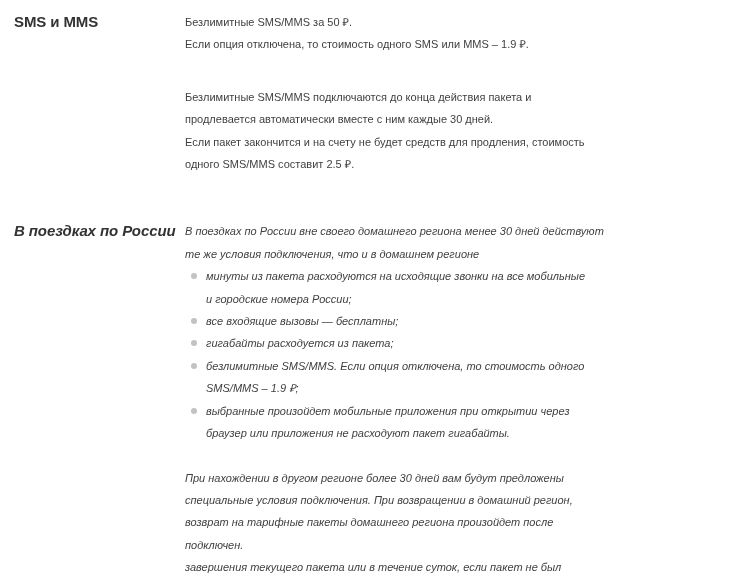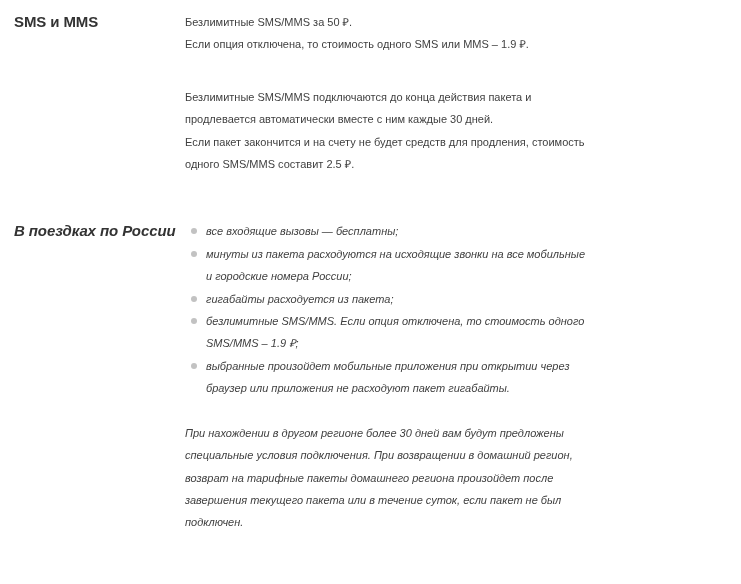--- a/index.html
+++ b/index.html
@@ -94,43 +94,47 @@
         <span class="line">продлевается автоматически вместе с ним каждые 30 дней.</span>
         <span class="line">Если пакет закончится и на счету не будет средств для продления, стоимость</span>
         <span class="line">одного SMS/MMS составит 2.5 ₽.</span>
       </p>
     </div>
   </section>
 
   <section class="row">
     <h3 class="label">В поездках по России</h3>
     <div class="content">
+      <p class="para">
+        <span class="line">В поездках по России вне своего домашнего региона менее 30 дней действуют</span>
+        <span class="line">те же условия подключения, что и в домашнем регионе</span>
+      </p>
       <ul class="bullets">
-        <li>
-          <span class="line">все входящие вызовы — бесплатны;</span>
-        </li>
         <li>
           <span class="line">минуты из пакета расходуются на исходящие звонки на все мобильные</span>
           <span class="line">и городские номера России;</span>
+        </li>
+        <li>
+          <span class="line">все входящие вызовы — бесплатны;</span>
         </li>
         <li>
           <span class="line">гигабайты расходуется из пакета;</span>
         </li>
         <li>
           <span class="line">безлимитные SMS/MMS. Если опция отключена, то стоимость одного</span>
           <span class="line">SMS/MMS – 1.9 ₽;</span>
         </li>
         <li>
           <span class="line">выбранные произойдет мобильные приложения при открытии через</span>
           <span class="line">браузер или приложения не расходуют пакет гигабайты.</span>
         </li>
       </ul>
       <p class="para outro">
         <span class="line">При нахождении в другом регионе более 30 дней вам будут предложены</span>
         <span class="line">специальные условия подключения. При возвращении в домашний регион,</span>
         <span class="line">возврат на тарифные пакеты домашнего региона произойдет после</span>
+        <span class="line">подключен.</span>
         <span class="line">завершения текущего пакета или в течение суток, если пакет не был</span>
-        <span class="line">подключен.</span>
       </p>
     </div>
   </section>
 
 </div>
 
 </body></html>

